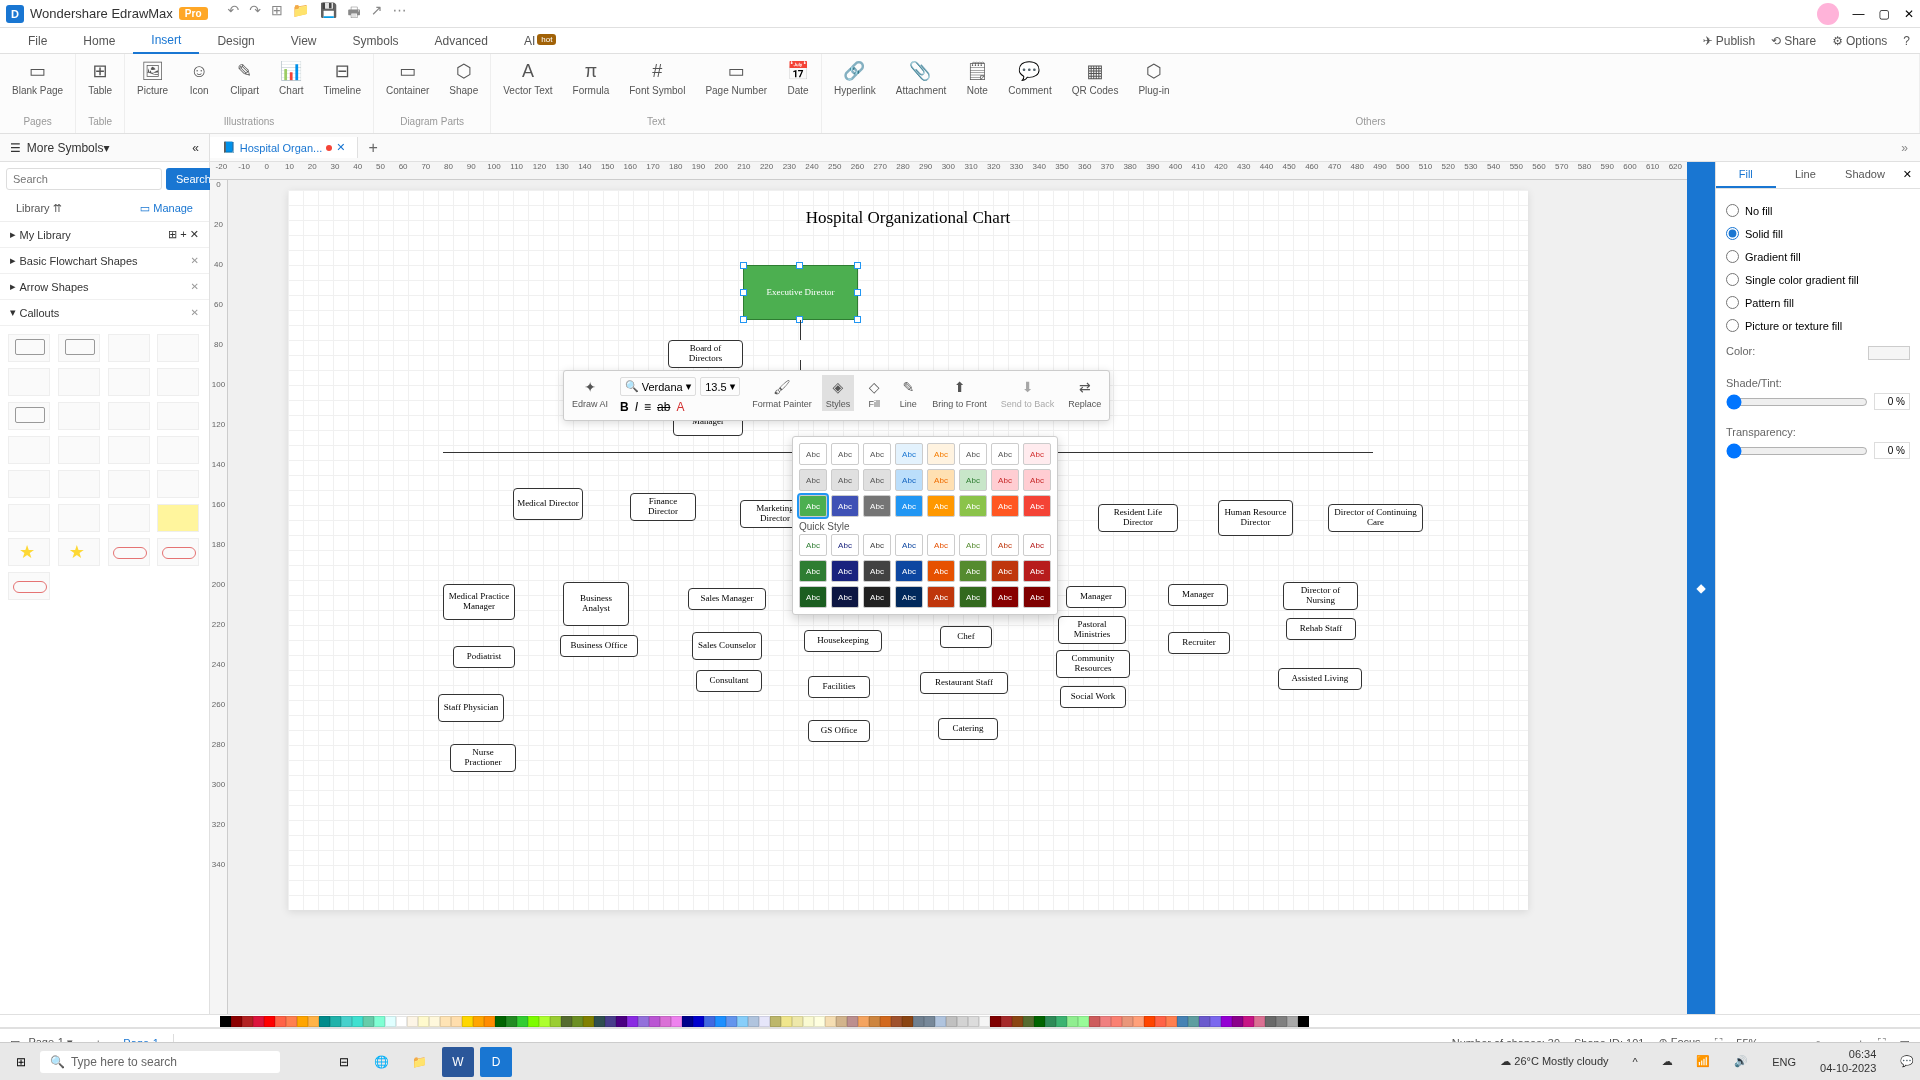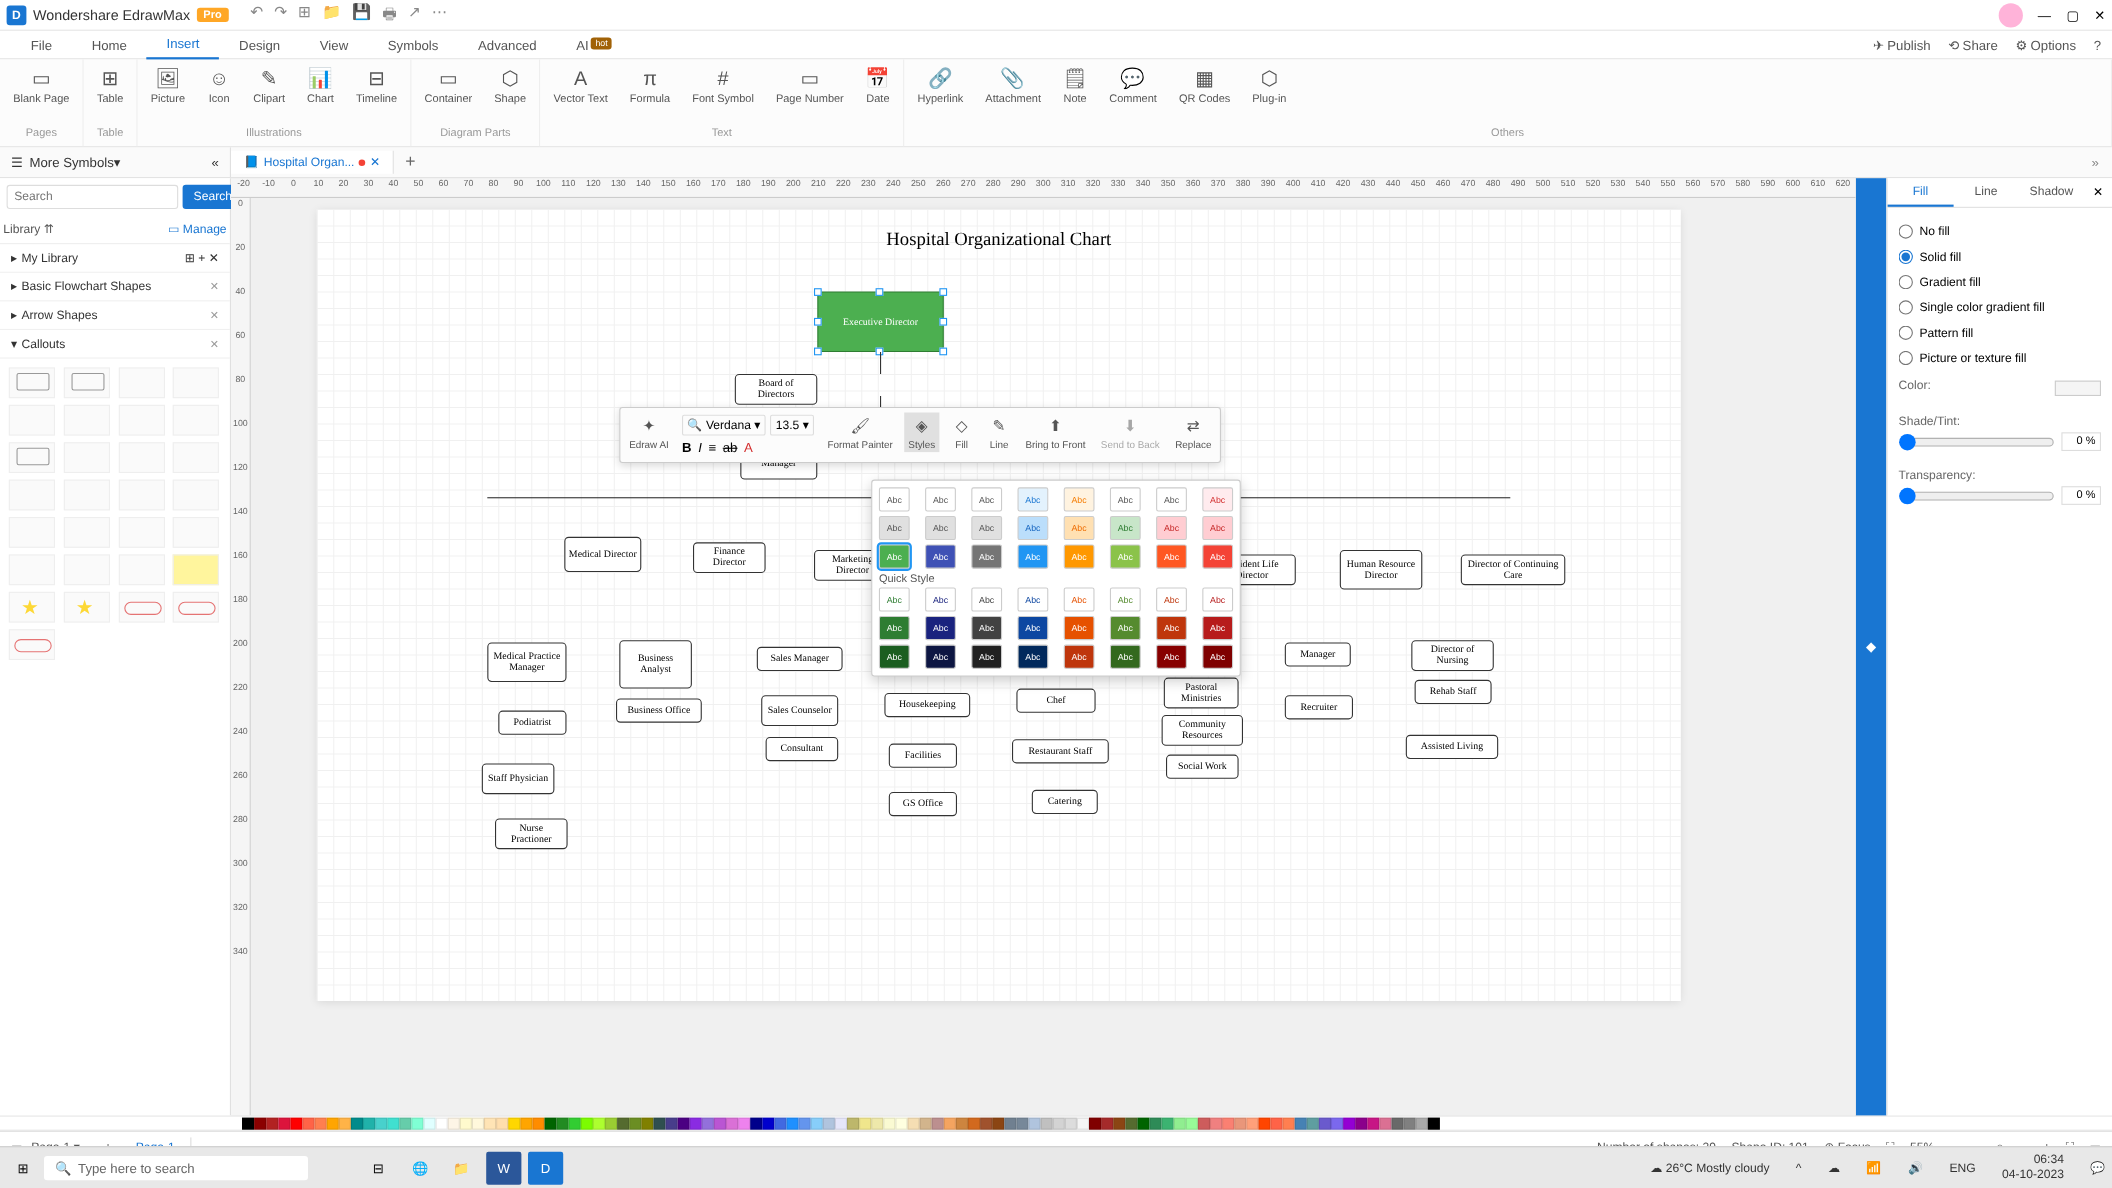--- a/index.html
+++ b/index.html
@@ -42,21 +42,21 @@
 .panel-expand { margin-left: auto; padding: 0 12px; color: #888; cursor: pointer; }
 
 
 .main { display: flex; height: calc(100% - 28px - 26px - 80px - 28px - 28px - 38px); }
 
 
 .leftbar { width: 210px; background: #fff; border-right: 1px solid #e0e0e0; display: flex; flex-direction: column; }
 .search-row { display: flex; padding: 6px; gap: 4px; }
 .search-input { flex: 1; padding: 4px 6px; border: 1px solid #ddd; border-radius: 3px; font-size: 11px; }
 .search-btn { background: #1976d2; color: #fff; border: none; padding: 4px 10px; border-radius: 3px; font-size: 11px; cursor: pointer; }
-.lib-header { display: flex; justify-content: space-between; padding: 6px 3px; font-size: 11px; color: #555; border-bottom: 1px solid #eee; }
+.lib-header { display: flex; justify-content: space-between; padding: 6px 16px; font-size: 11px; color: #555; border-bottom: 1px solid #eee; }
 .lib-manage { color: #1976d2; cursor: pointer; }
 .category { padding: 6px 10px; font-size: 11px; color: #333; border-bottom: 1px solid #f0f0f0; display: flex; align-items: center; gap: 4px; cursor: pointer; }
 .category .close-x { margin-left: auto; color: #999; font-size: 10px; }
 .shapes-grid { display: grid; grid-template-columns: repeat(4, 1fr); gap: 6px; padding: 8px; }
 .shape-thumb { width: 42px; height: 28px; border: 1px solid #eee; background: #fafafa; position: relative; }
 .shape-thumb.callout1::after { content:''; position:absolute; left:6px; top:4px; width:28px; height:14px; border:1px solid #999; border-radius:2px; }
 .shape-thumb.yellow-note { background: #fff59d; }
 .shape-thumb.yellow-star::after { content:'★'; color:#fdd835; position:absolute; left:10px; top:2px; font-size:18px; }
 .shape-thumb.pink-oval::after { content:''; position:absolute; left:4px; top:8px; width:32px; height:10px; border:1px solid #e57373; border-radius:8px; }
 
@@ -82,21 +82,21 @@
 .float-toolbar { position: absolute; background: #fcfcfc; border: 1px solid #ccc; border-radius: 3px; box-shadow: 0 2px 8px rgba(0,0,0,0.15); display: flex; align-items: flex-start; padding: 4px; gap: 6px; z-index: 50; }
 .ft-item { display: flex; flex-direction: column; align-items: center; gap: 2px; cursor: pointer; padding: 2px 4px; font-size: 9px; color: #555; }
 .ft-icon { width: 20px; height: 20px; display: flex; align-items: center; justify-content: center; font-size: 14px; }
 .ft-font { display: flex; align-items: center; gap: 3px; padding: 2px 4px; border: 1px solid #ddd; border-radius: 2px; font-size: 11px; }
 .ft-inline { display: flex; gap: 6px; align-items: center; }
 .ft-bold { font-weight: bold; }
 .ft-italic { font-style: italic; }
 
 
 .quickstyle { position: absolute; background: #fff; border: 1px solid #ccc; border-radius: 3px; box-shadow: 0 4px 12px rgba(0,0,0,0.2); padding: 6px; z-index: 60; }
-.qs-grid { display: grid; grid-template-columns: repeat(8, 28px); gap: 14px; }
+.qs-grid { display: grid; grid-template-columns: repeat(8, 28px); gap: 4px; }
 .qs-cell { width: 28px; height: 22px; border: 1px solid #ccc; display: flex; align-items: center; justify-content: center; font-size: 8px; cursor: pointer; border-radius: 2px; }
 .qs-label { font-size: 10px; color: #555; padding: 4px 0 2px; }
 
 
 .rightbar { width: 205px; background: #fff; border-left: 1px solid #e0e0e0; display: flex; flex-direction: column; font-size: 11px; }
 .rp-tabs { display: flex; border-bottom: 1px solid #e0e0e0; }
 .rp-tab { flex: 1; text-align: center; padding: 6px; color: #555; cursor: pointer; }
 .rp-tab.active { color: #1976d2; border-bottom: 2px solid #1976d2; font-weight: 500; }
 .rp-close { padding: 6px 8px; cursor: pointer; }
 .rp-body { padding: 10px; }
@@ -479,21 +479,21 @@
         <div class="orgbox" style="left:778px;top:396px;width:60px;height:22px">Manager</div>
         <div class="orgbox" style="left:880px;top:394px;width:60px;height:22px">Manager</div>
         <div class="orgbox" style="left:995px;top:392px;width:75px;height:28px">Director of
 Nursing</div>
 
         <div class="orgbox" style="left:165px;top:456px;width:62px;height:22px">Podiatrist</div>
         <div class="orgbox" style="left:272px;top:445px;width:78px;height:22px">Business Office</div>
         <div class="orgbox" style="left:404px;top:442px;width:70px;height:28px">Sales
 Counselor</div>
         <div class="orgbox" style="left:516px;top:440px;width:78px;height:22px">Housekeeping</div>
-        <div class="orgbox" style="left:636px;top:436px;width:72px;height:22px">Chef</div>
+        <div class="orgbox" style="left:652px;top:436px;width:52px;height:22px">Chef</div>
         <div class="orgbox" style="left:770px;top:426px;width:68px;height:28px">Pastoral
 Ministries</div>
         <div class="orgbox" style="left:880px;top:442px;width:62px;height:22px">Recruiter</div>
         <div class="orgbox" style="left:998px;top:428px;width:70px;height:22px">Rehab Staff</div>
 
         <div class="orgbox" style="left:150px;top:504px;width:66px;height:28px">Staff
 Physician</div>
         <div class="orgbox" style="left:408px;top:480px;width:66px;height:22px">Consultant</div>
         <div class="orgbox" style="left:520px;top:486px;width:62px;height:22px">Facilities</div>
         <div class="orgbox" style="left:632px;top:482px;width:88px;height:22px">Restaurant Staff</div>

